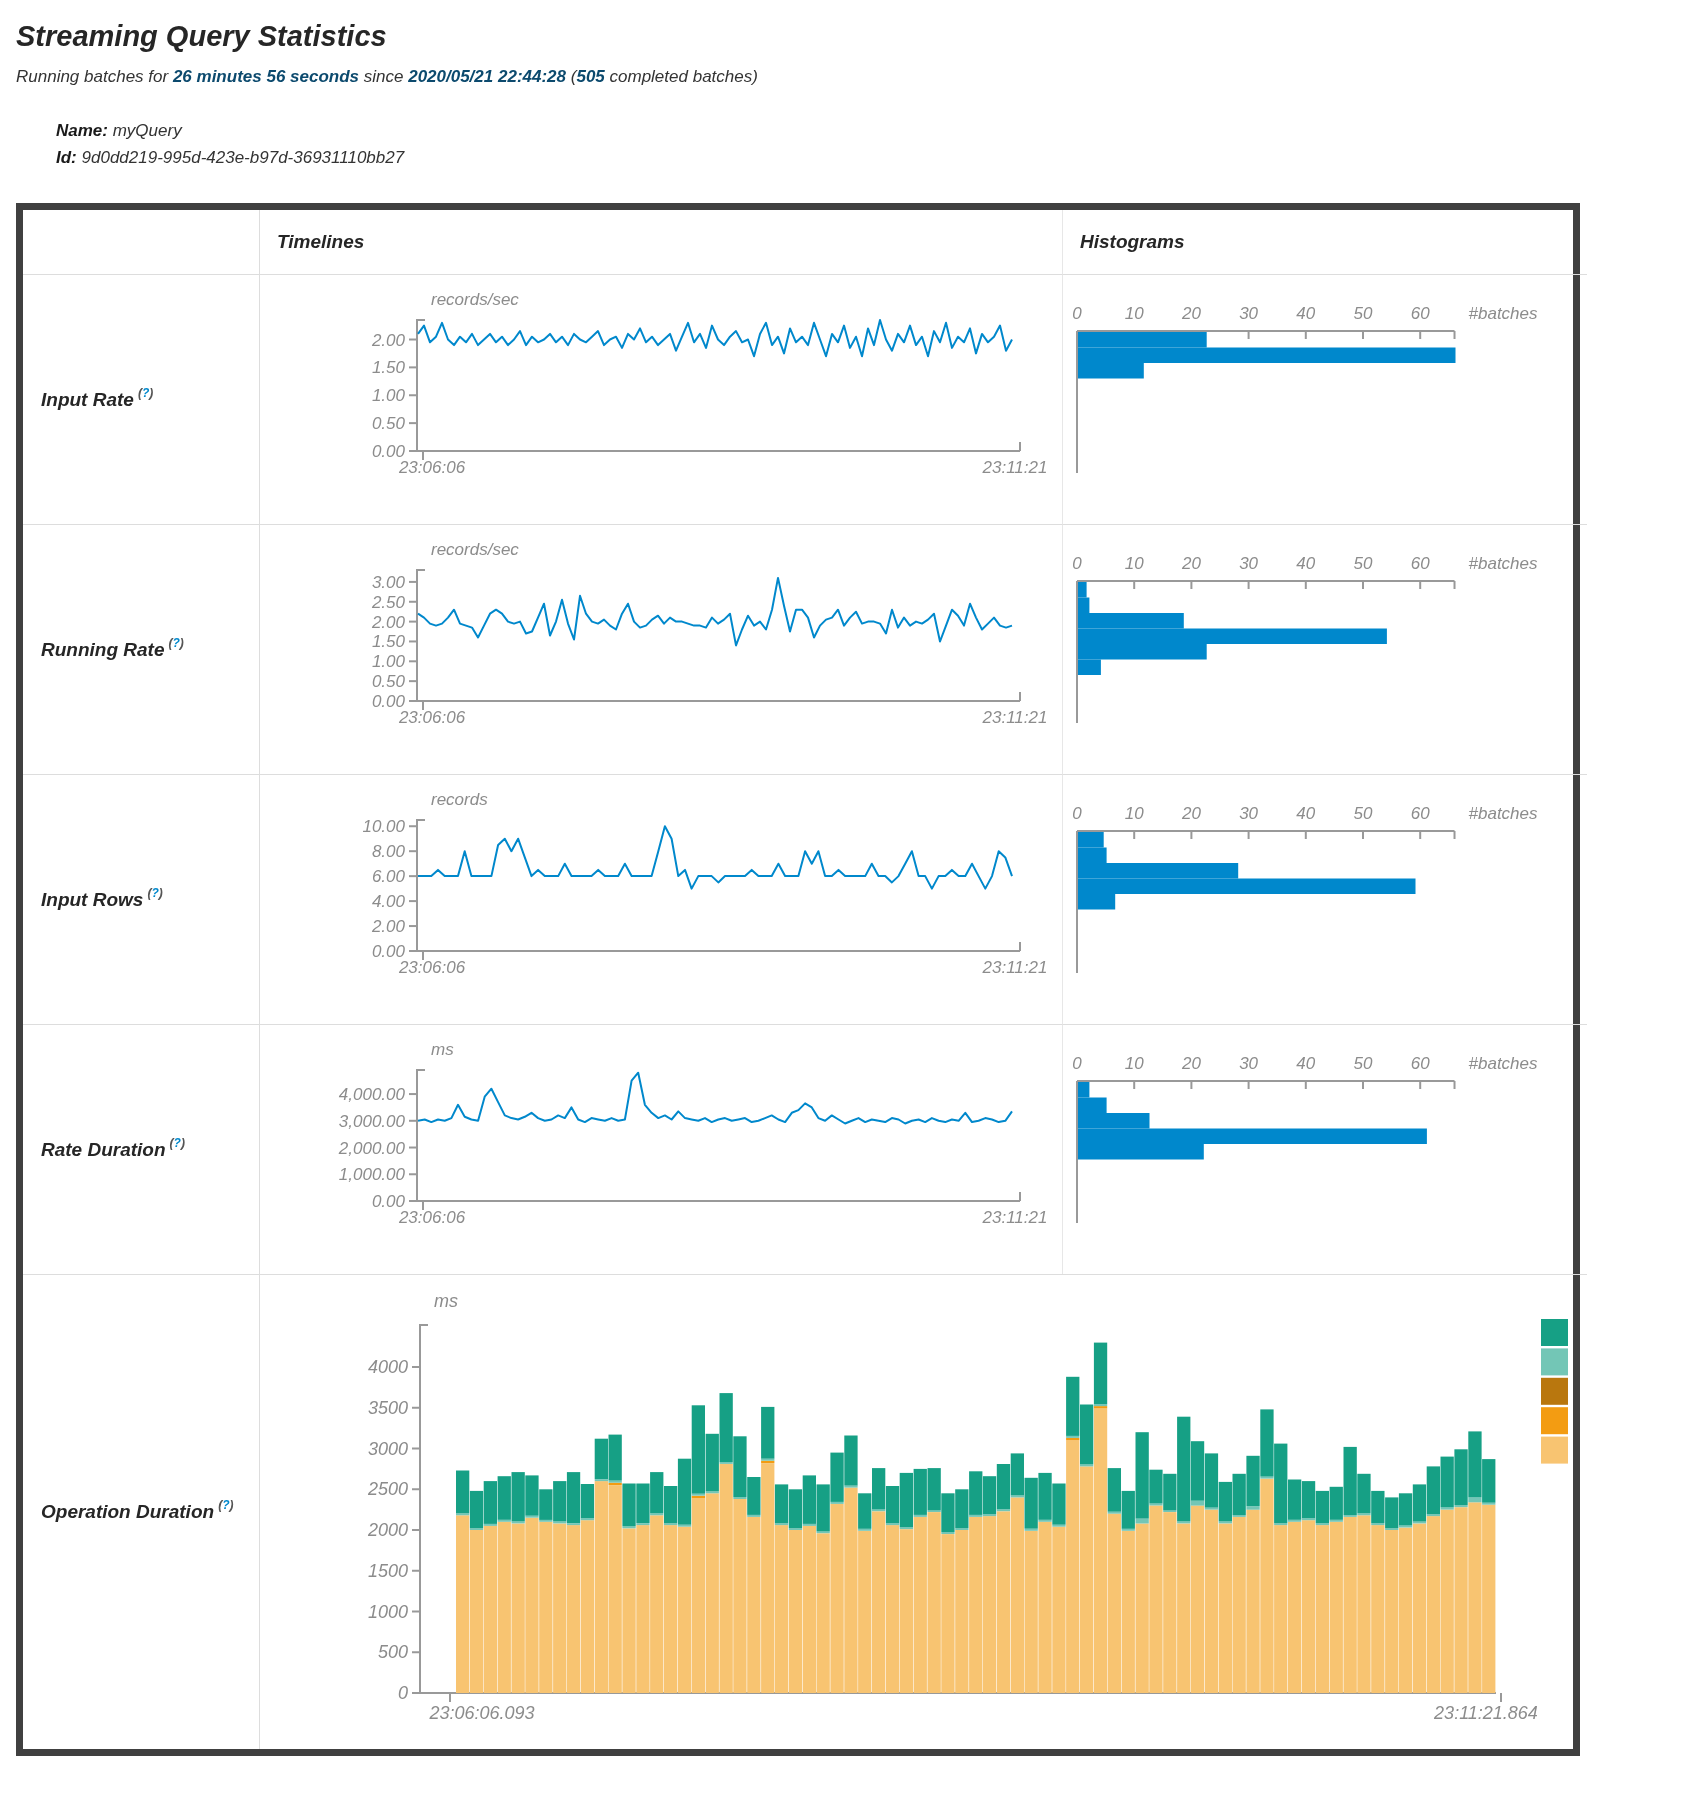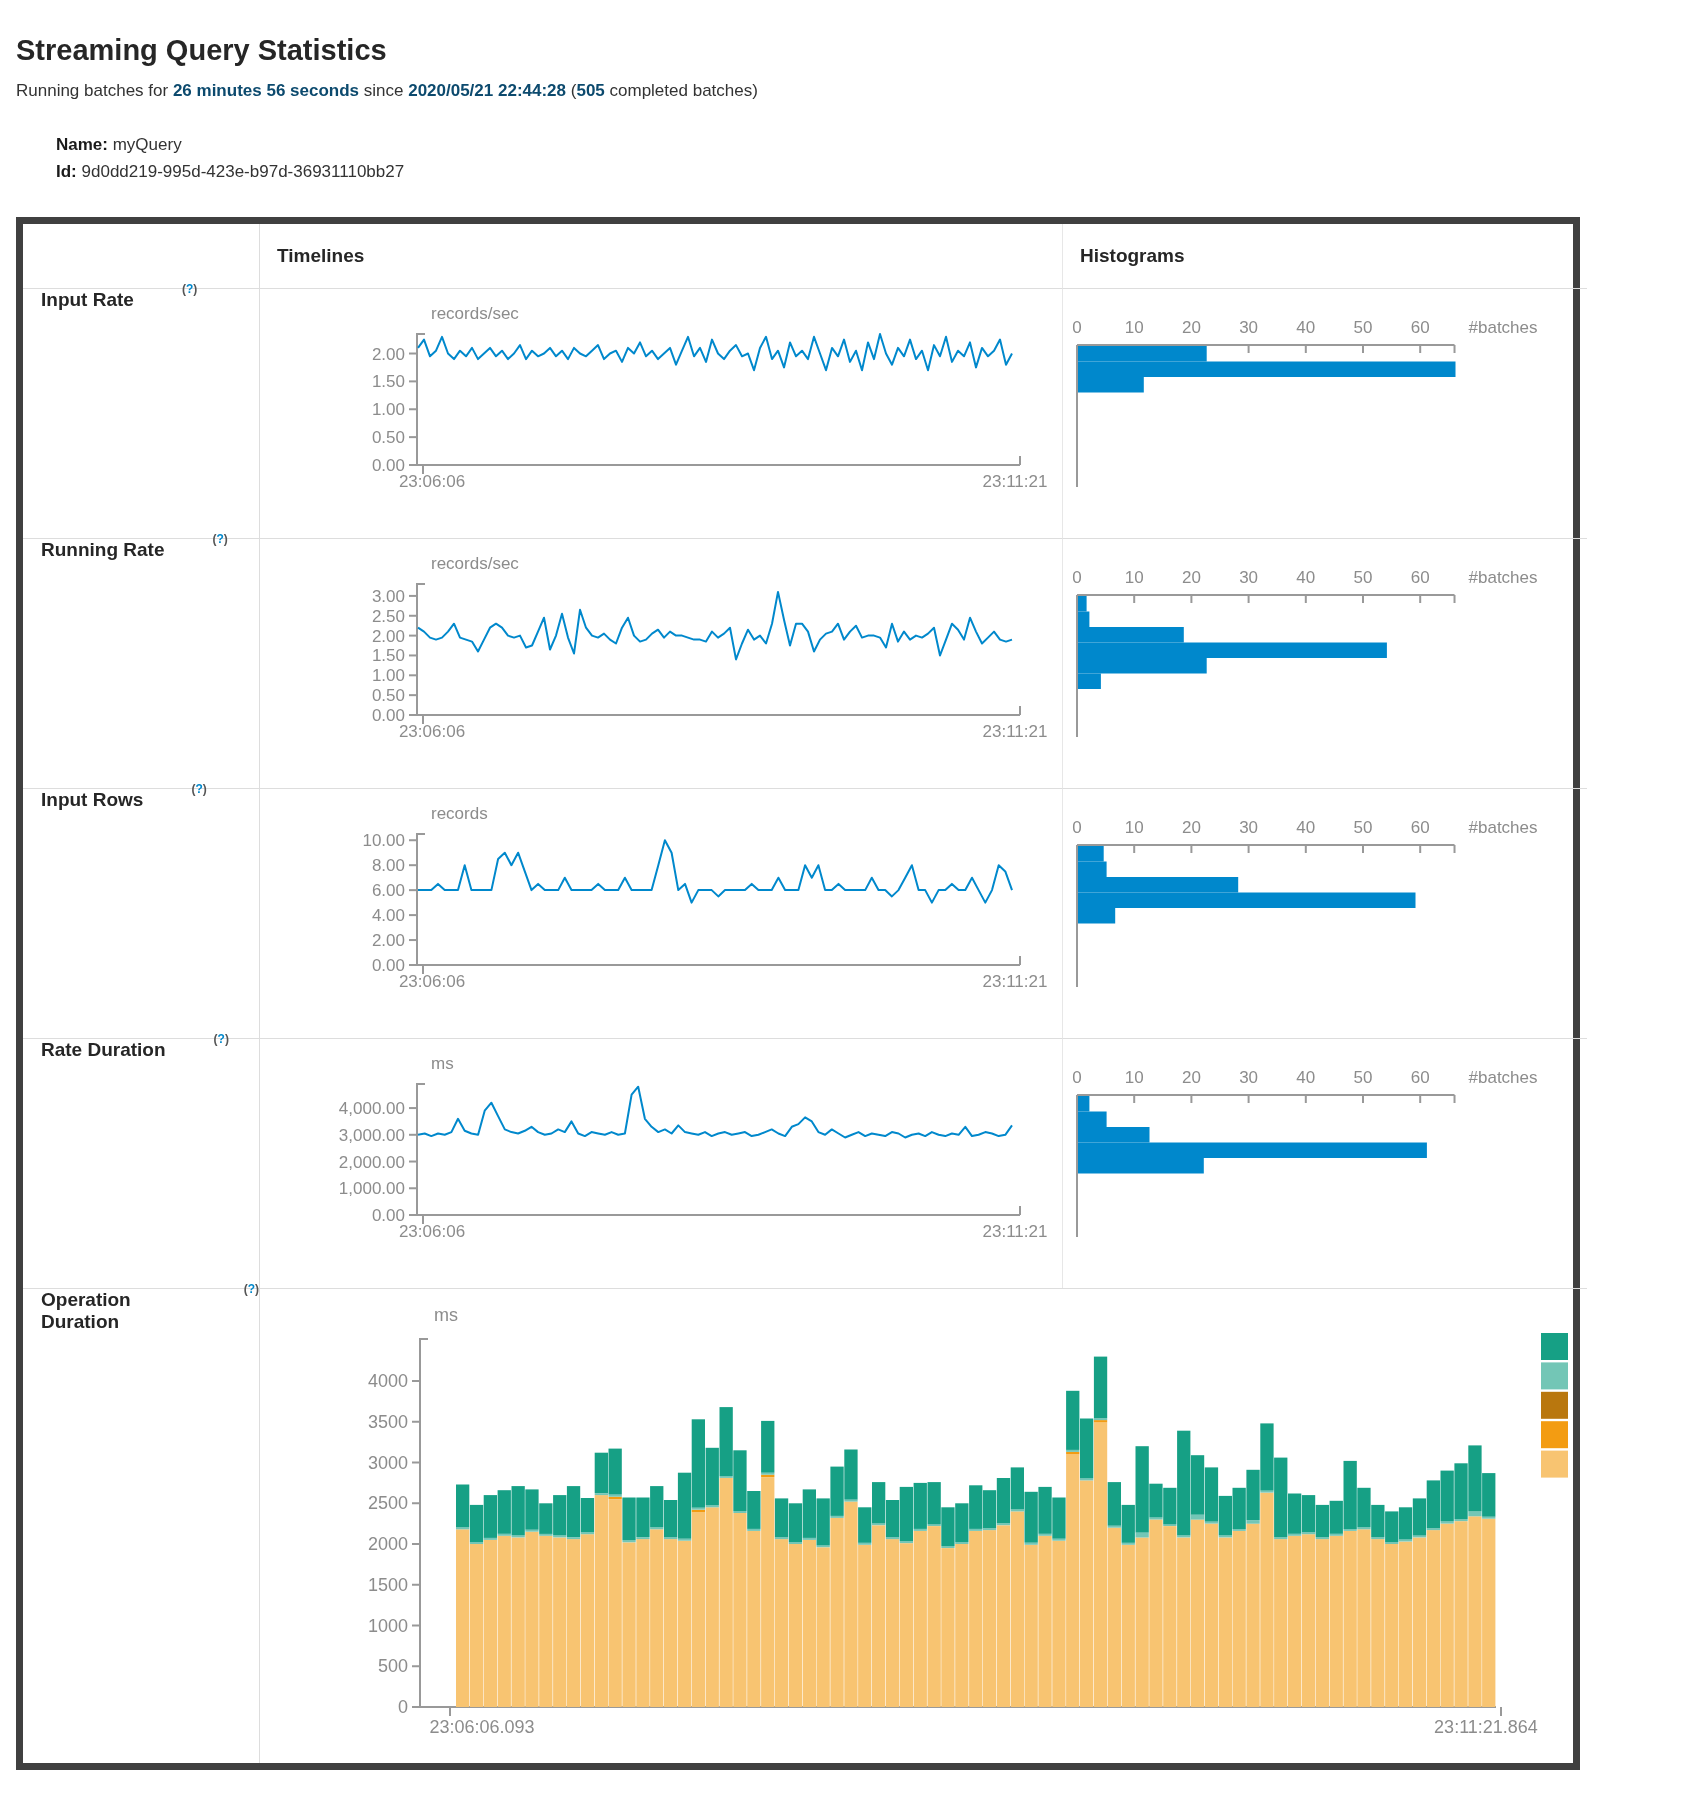--- a/index.html
+++ b/index.html
@@ -1,21 +1,21 @@
 <!DOCTYPE html>
 <html><head>
 <meta charset="utf-8">
 <style>
   * { box-sizing: border-box; }
   body {
     margin: 0; background: #fff; color: #333;
     font-family: "Liberation Sans", "DejaVu Sans", sans-serif;
   }
   .page { width: 1693px; }
-  .content { padding: 28px 0 20px 16px; }
+  .content { padding: 14px 0 20px 16px; font-style: italic; }
   h1 { font-size: 29px; margin: 6px 0 14px 0; color: #262626; letter-spacing: 0; }
   .subtitle { font-size: 17px; margin: 0 0 30px 0; color: #333; }
   .subtitle b { color: #0c4a6e; }
   .meta { font-size: 17px; line-height: 27px; margin-bottom: 32px; margin-left: 40px; }
   .meta b { color: #1a1a1a; }
   .stats-table {
     width: 1564px;
     display: grid;
     grid-template-columns: 237px 802px 525px;
     grid-template-rows: 64px 250px 250px 250px 250px 475px;
@@ -23,22 +23,22 @@
   }
   .cell { position: relative; border-top: 1px solid #ddd; }
   .cell.hdr { border-top: none; }
   .cell.c1 { border-right: 1px solid #ddd; }
   .cell.c3 { border-left: 1px solid #e7e7e7; }
   .hdr-label {
     display: flex; align-items: center; padding-left: 17px;
     font-size: 19px; font-weight: bold; color: #262626;
   }
   .row-label {
-    display: flex; padding-left: 18px;
-    font-size: 19px; font-weight: bold; color: #262626; gap: 44px;
+    display: flex; align-items: center; padding-left: 18px;
+    font-size: 19px; font-weight: bold; color: #262626;
   }
   .row-label .help { font-size: 12px; font-weight: bold; vertical-align: super; position: relative; top: -7px; margin-left: 4px; color: #555; cursor: pointer; }
   .row-label .help .q { color: #0088cc; }
   .span23 { grid-column: 2 / 4; }
   svg { display: block; }
   svg text { font-family: "Liberation Sans", "DejaVu Sans", sans-serif; }
 </style>
 </head>
 <body>
 

